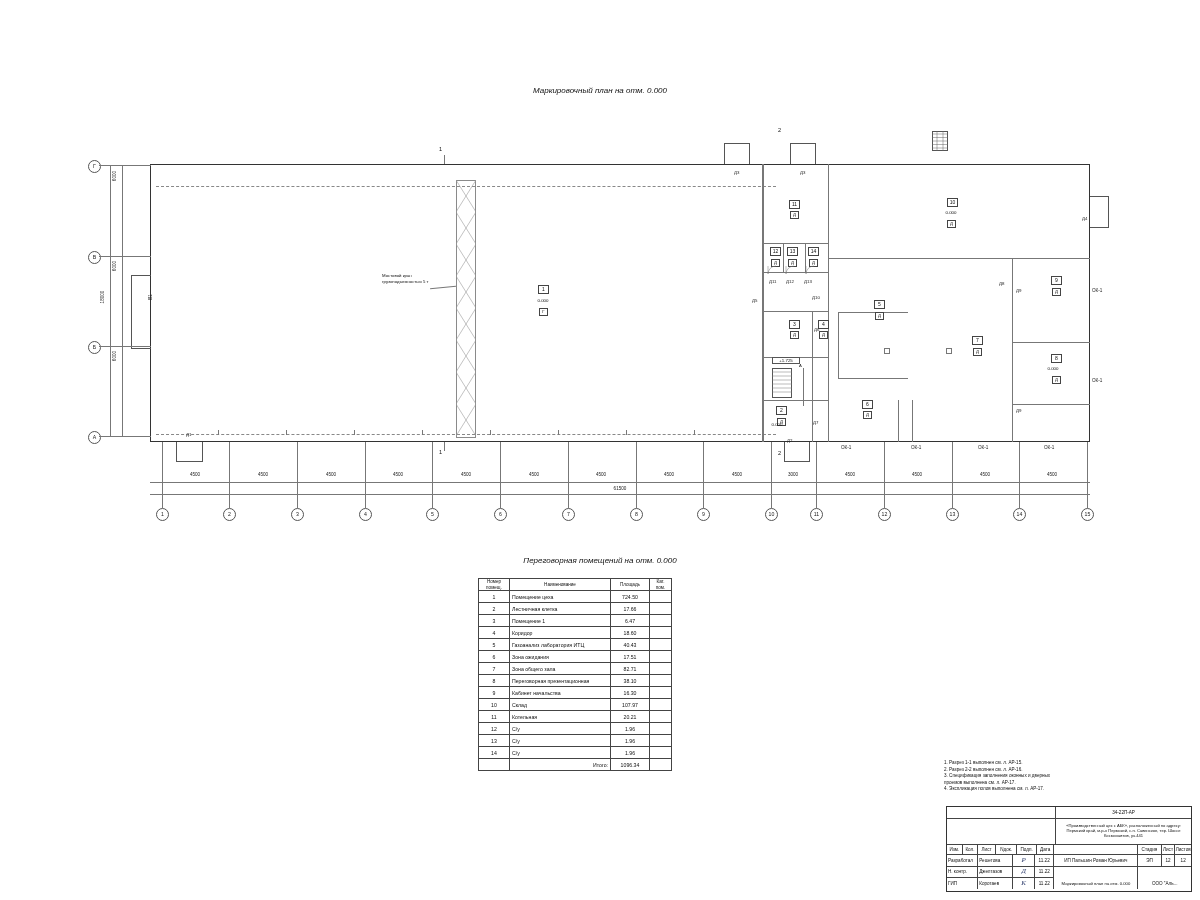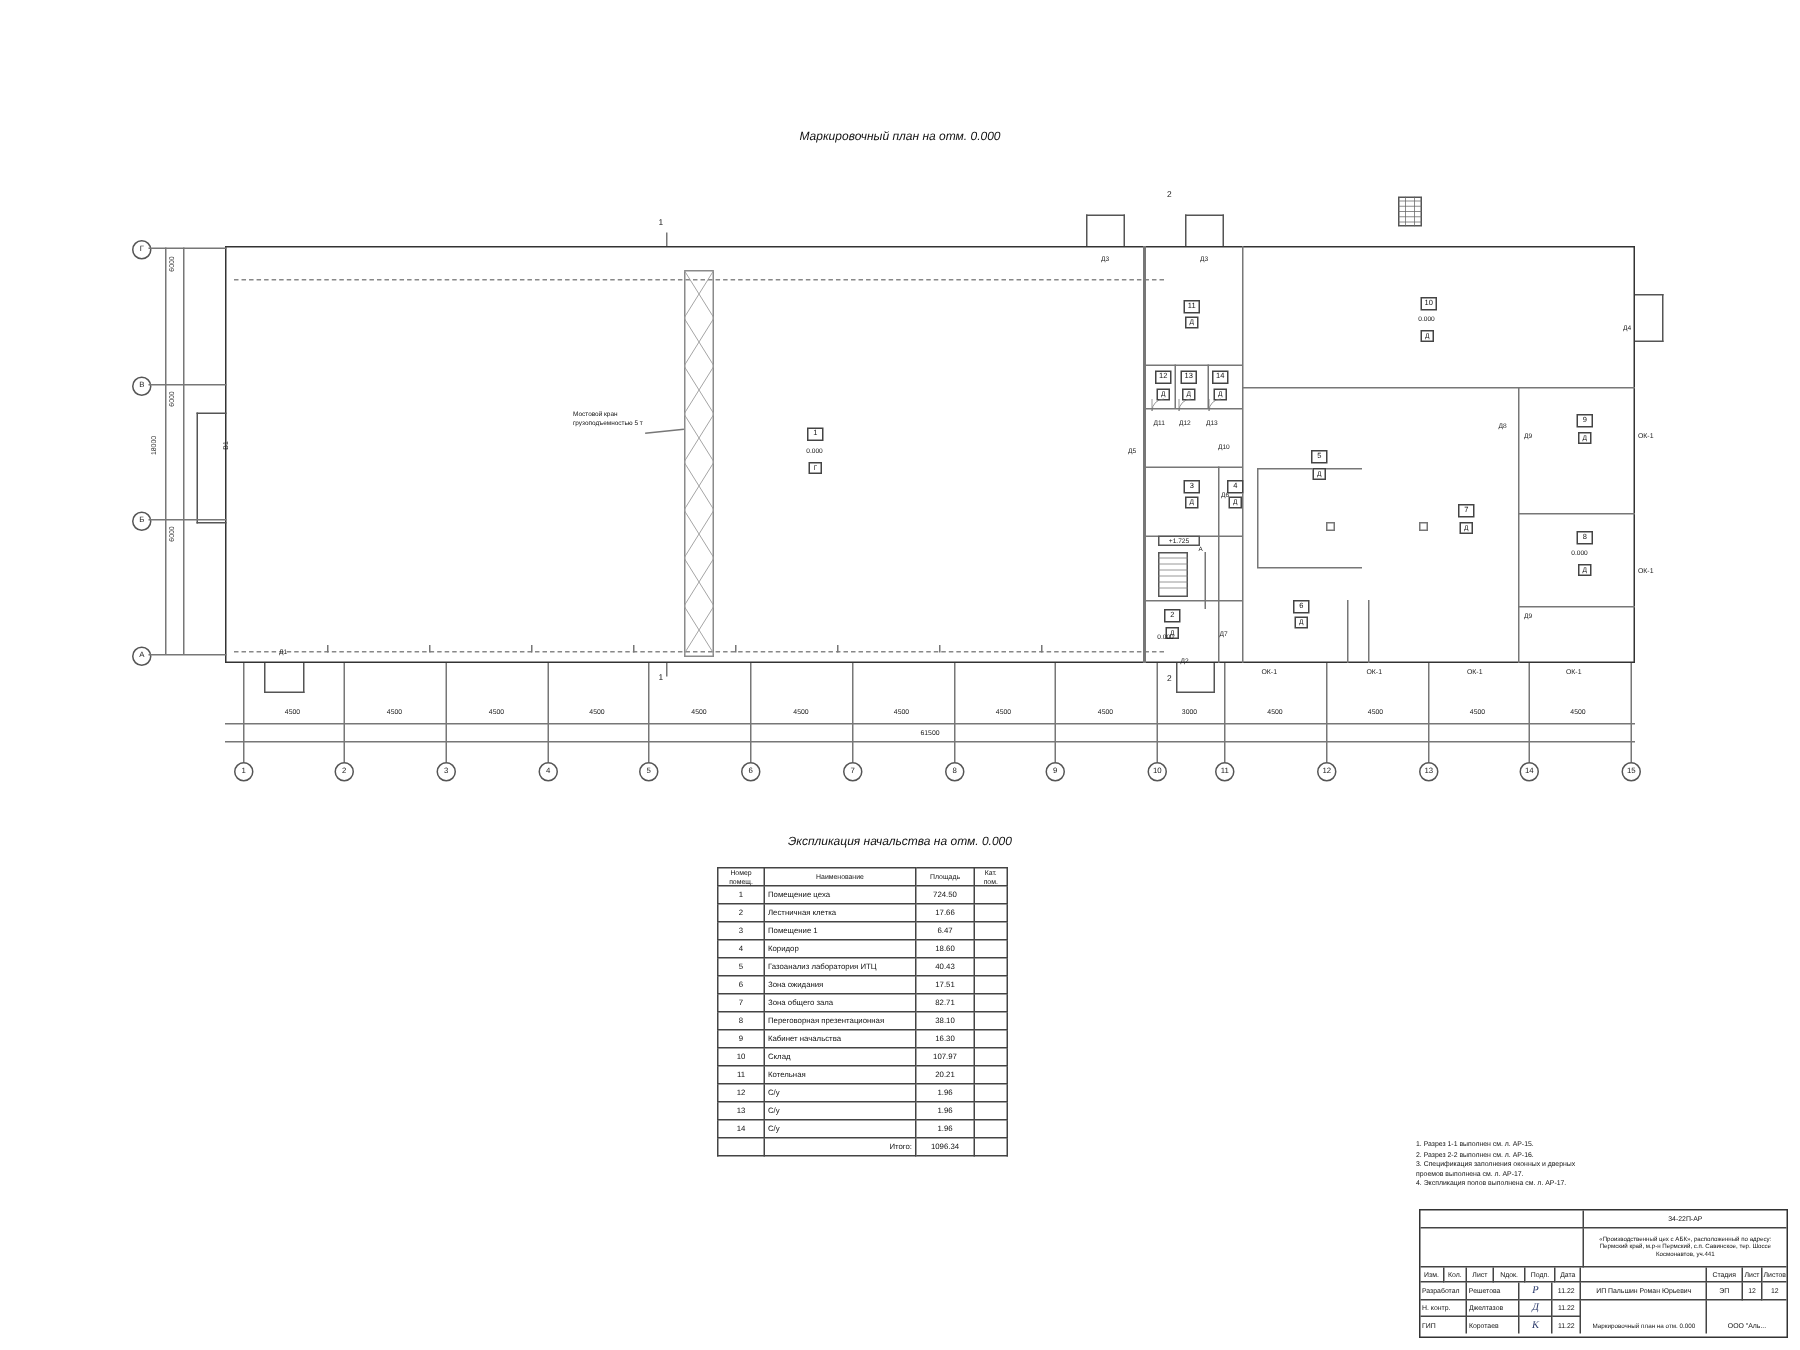--- a/index.html
+++ b/index.html
@@ -280,21 +280,21 @@
   <div class="abs dimtxt" style="left:581px;top:472px;width:40px;">4500</div>
   <div class="abs dimtxt" style="left:649px;top:472px;width:40px;">4500</div>
   <div class="abs dimtxt" style="left:717px;top:472px;width:40px;">4500</div>
   <div class="abs dimtxt" style="left:773px;top:472px;width:40px;">3000</div>
   <div class="abs dimtxt" style="left:830px;top:472px;width:40px;">4500</div>
   <div class="abs dimtxt" style="left:897px;top:472px;width:40px;">4500</div>
   <div class="abs dimtxt" style="left:965px;top:472px;width:40px;">4500</div>
   <div class="abs dimtxt" style="left:1032px;top:472px;width:40px;">4500</div>
   <div class="abs dimtxt" style="left:600px;top:486px;width:40px;">61500</div>
 
-  <div class="abs" id="table-title">Экспликация начальства на отм. 0.000</div>
+  <div class="abs" id="table-title">Переговорная помещений на отм. 0.000</div>
 
   <table id="spec">
     <thead>
       <tr>
         <th class="w-num">Номер помещ.</th>
         <th class="w-name">Наименование</th>
         <th class="w-area">Площадь</th>
         <th class="w-cat">Кат. пом.</th>
       </tr>
     </thead>

